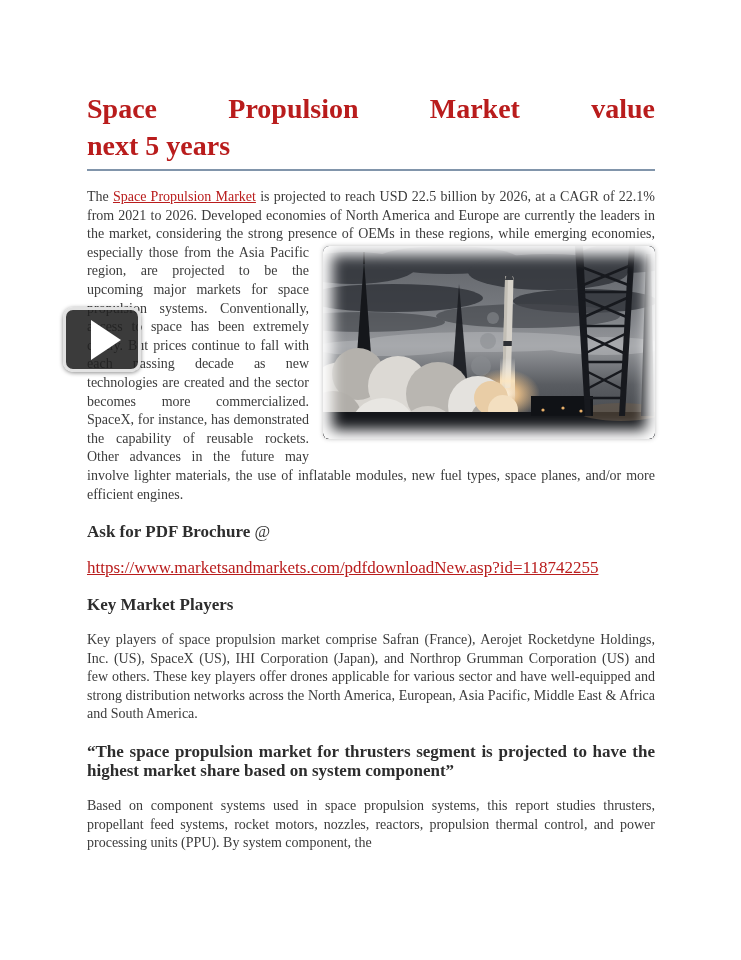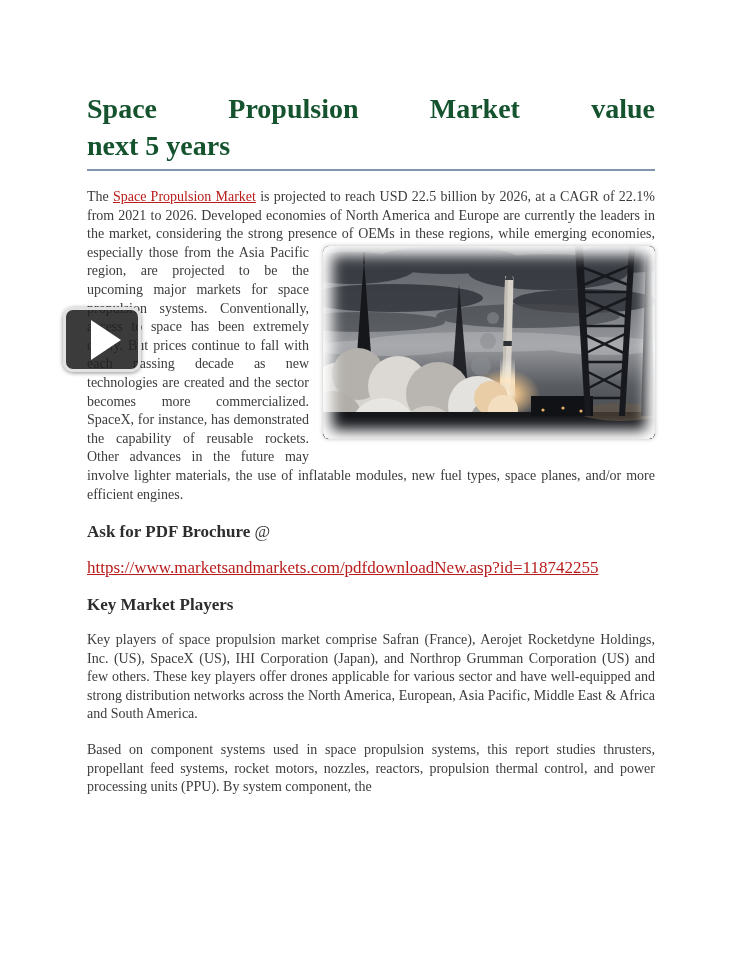--- a/index.html
+++ b/index.html
@@ -9,21 +9,21 @@
     background:#ffffff;
     overflow:hidden;
     font-family:"Liberation Serif", serif;
   }
   .content{
     position:absolute;
     left:87px; top:90px;
     width:568px;
   }
   
-  .title{margin:0;color:#14532d;font-weight:bold;font-size:28px;line-height:37px;}
+  .title{margin:0;color:#b91c1c;font-weight:bold;font-size:28px;line-height:37px;}
   .title .tl{display:block;text-align:justify;text-align-last:justify;}
   .title .tl.last{text-align-last:auto;}
   .rule{border:0;border-top:2px solid #8195ab;margin:5px 0 0 0;}
   
   p.body{
     font-size:14px;line-height:18.6px;color:#3b3b3b;
     text-align:justify;margin:17px 0 0 0;
   }
   a.link{color:#b91c1c;text-decoration:underline;cursor:pointer;margin-top:12px;}
   .bold-line{font-size:17px;line-height:19px;color:#2d2d2d;margin:18px 0 0 0;font-weight:bold;text-align:justify;}
@@ -183,20 +183,21 @@
         </span><span>Pacific region, are projected to be the upcoming major markets for space propulsion systems. Conventionally, access to space has been extremely costly. But prices continue to fall with each passing decade as new technologies are created and the sector becomes more commercialized. SpaceX, for instance, has demonstrated the capability of reusable rockets. Other advances in the future may involve lighter materials, the use of inflatable modules, new fuel types, space planes, and/or more efficient engines.</span></p>
 
     <p class="bold-line"><span>Ask for PDF Brochure</span><span class="at"> @</span></p>
 
     <p class="url-line"><a class="link">https://www.marketsandmarkets.com/pdfdownloadNew.asp?id=118742255</a></p>
 
     <p class="bold-line">Key Market Players</p>
 
     <p class="body">Key players of space propulsion market comprise Safran (France), Aerojet Rocketdyne Holdings, Inc. (US), SpaceX (US), IHI Corporation (Japan), and Northrop Grumman Corporation (US) and few others. These key players offer drones applicable for various sector and have well-equipped and strong distribution networks across the North America, European, Asia Pacific, Middle East &amp; Africa and South America.</p>
 
+    <p class="bold-line">“The space propulsion market for thrusters segment is projected to have the highest market share based on system component”</p>
 
     <p class="body">Based on component systems used in space propulsion systems, this report studies thrusters, propellant feed systems, rocket motors, nozzles, reactors, propulsion thermal control, and power processing units (PPU). By system component, the</p>
 
   </div>
 
   <div class="play-btn">
     <span class="play-tri"></span>
   </div>
 
 </div>

